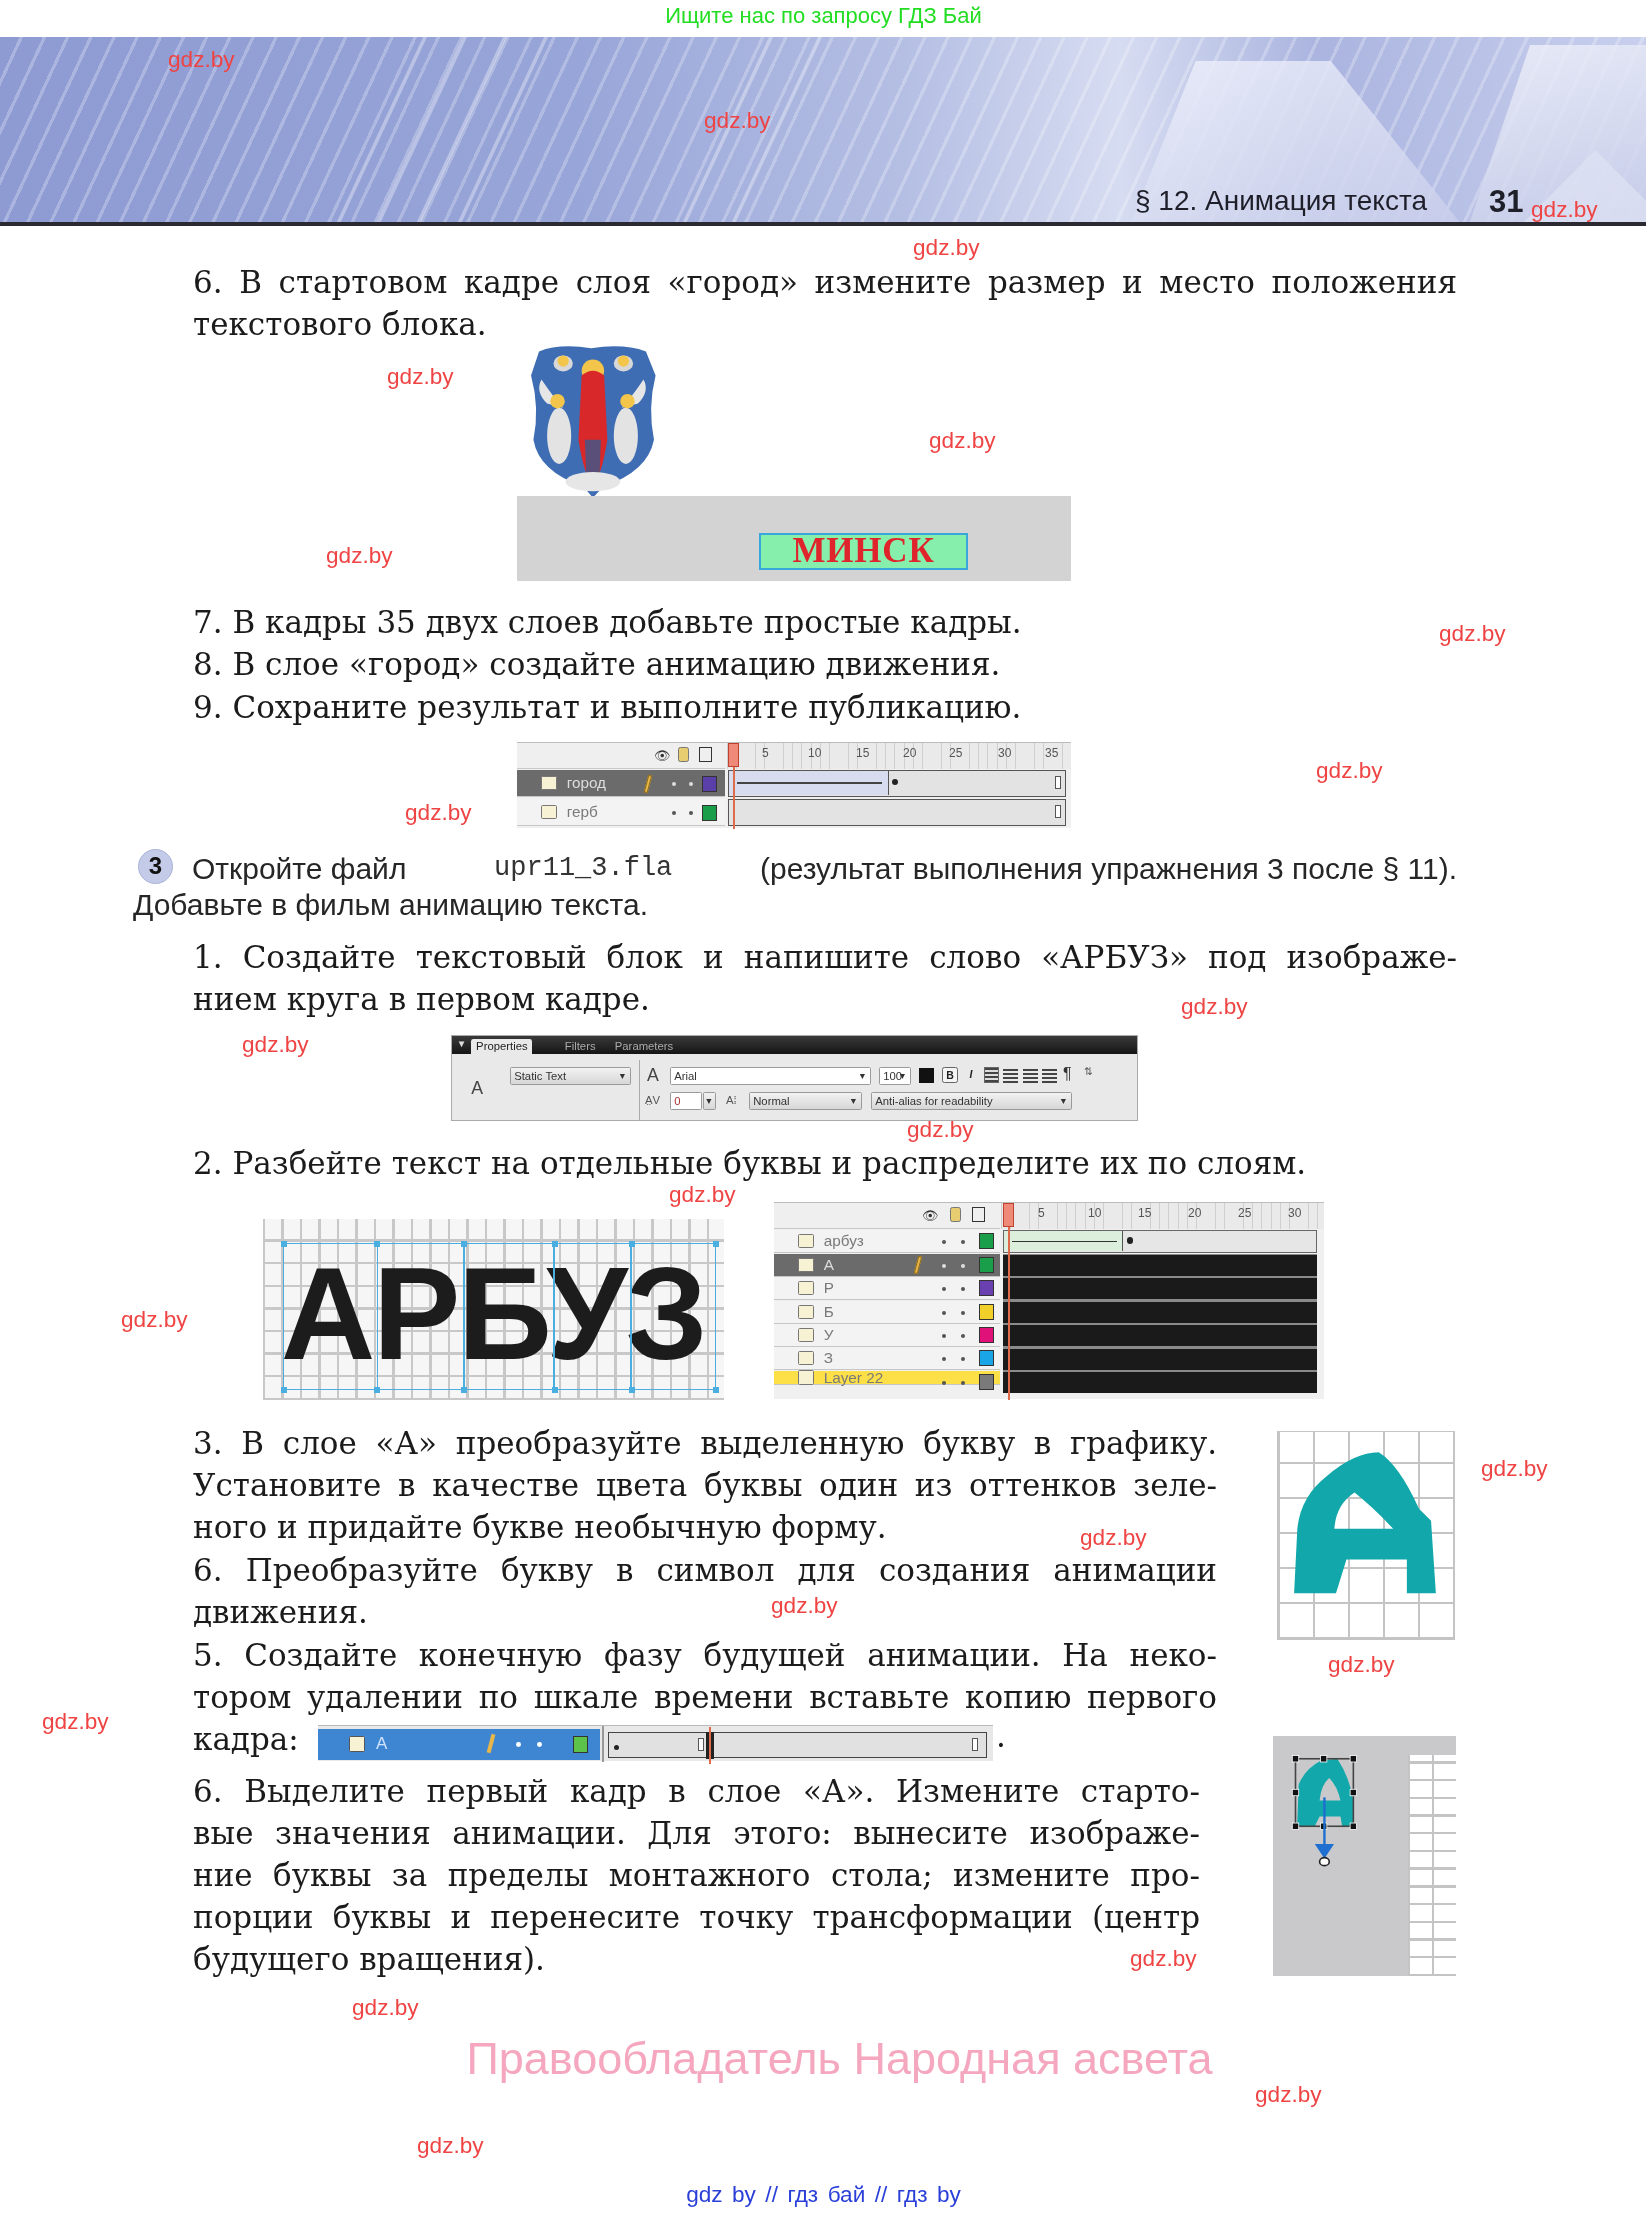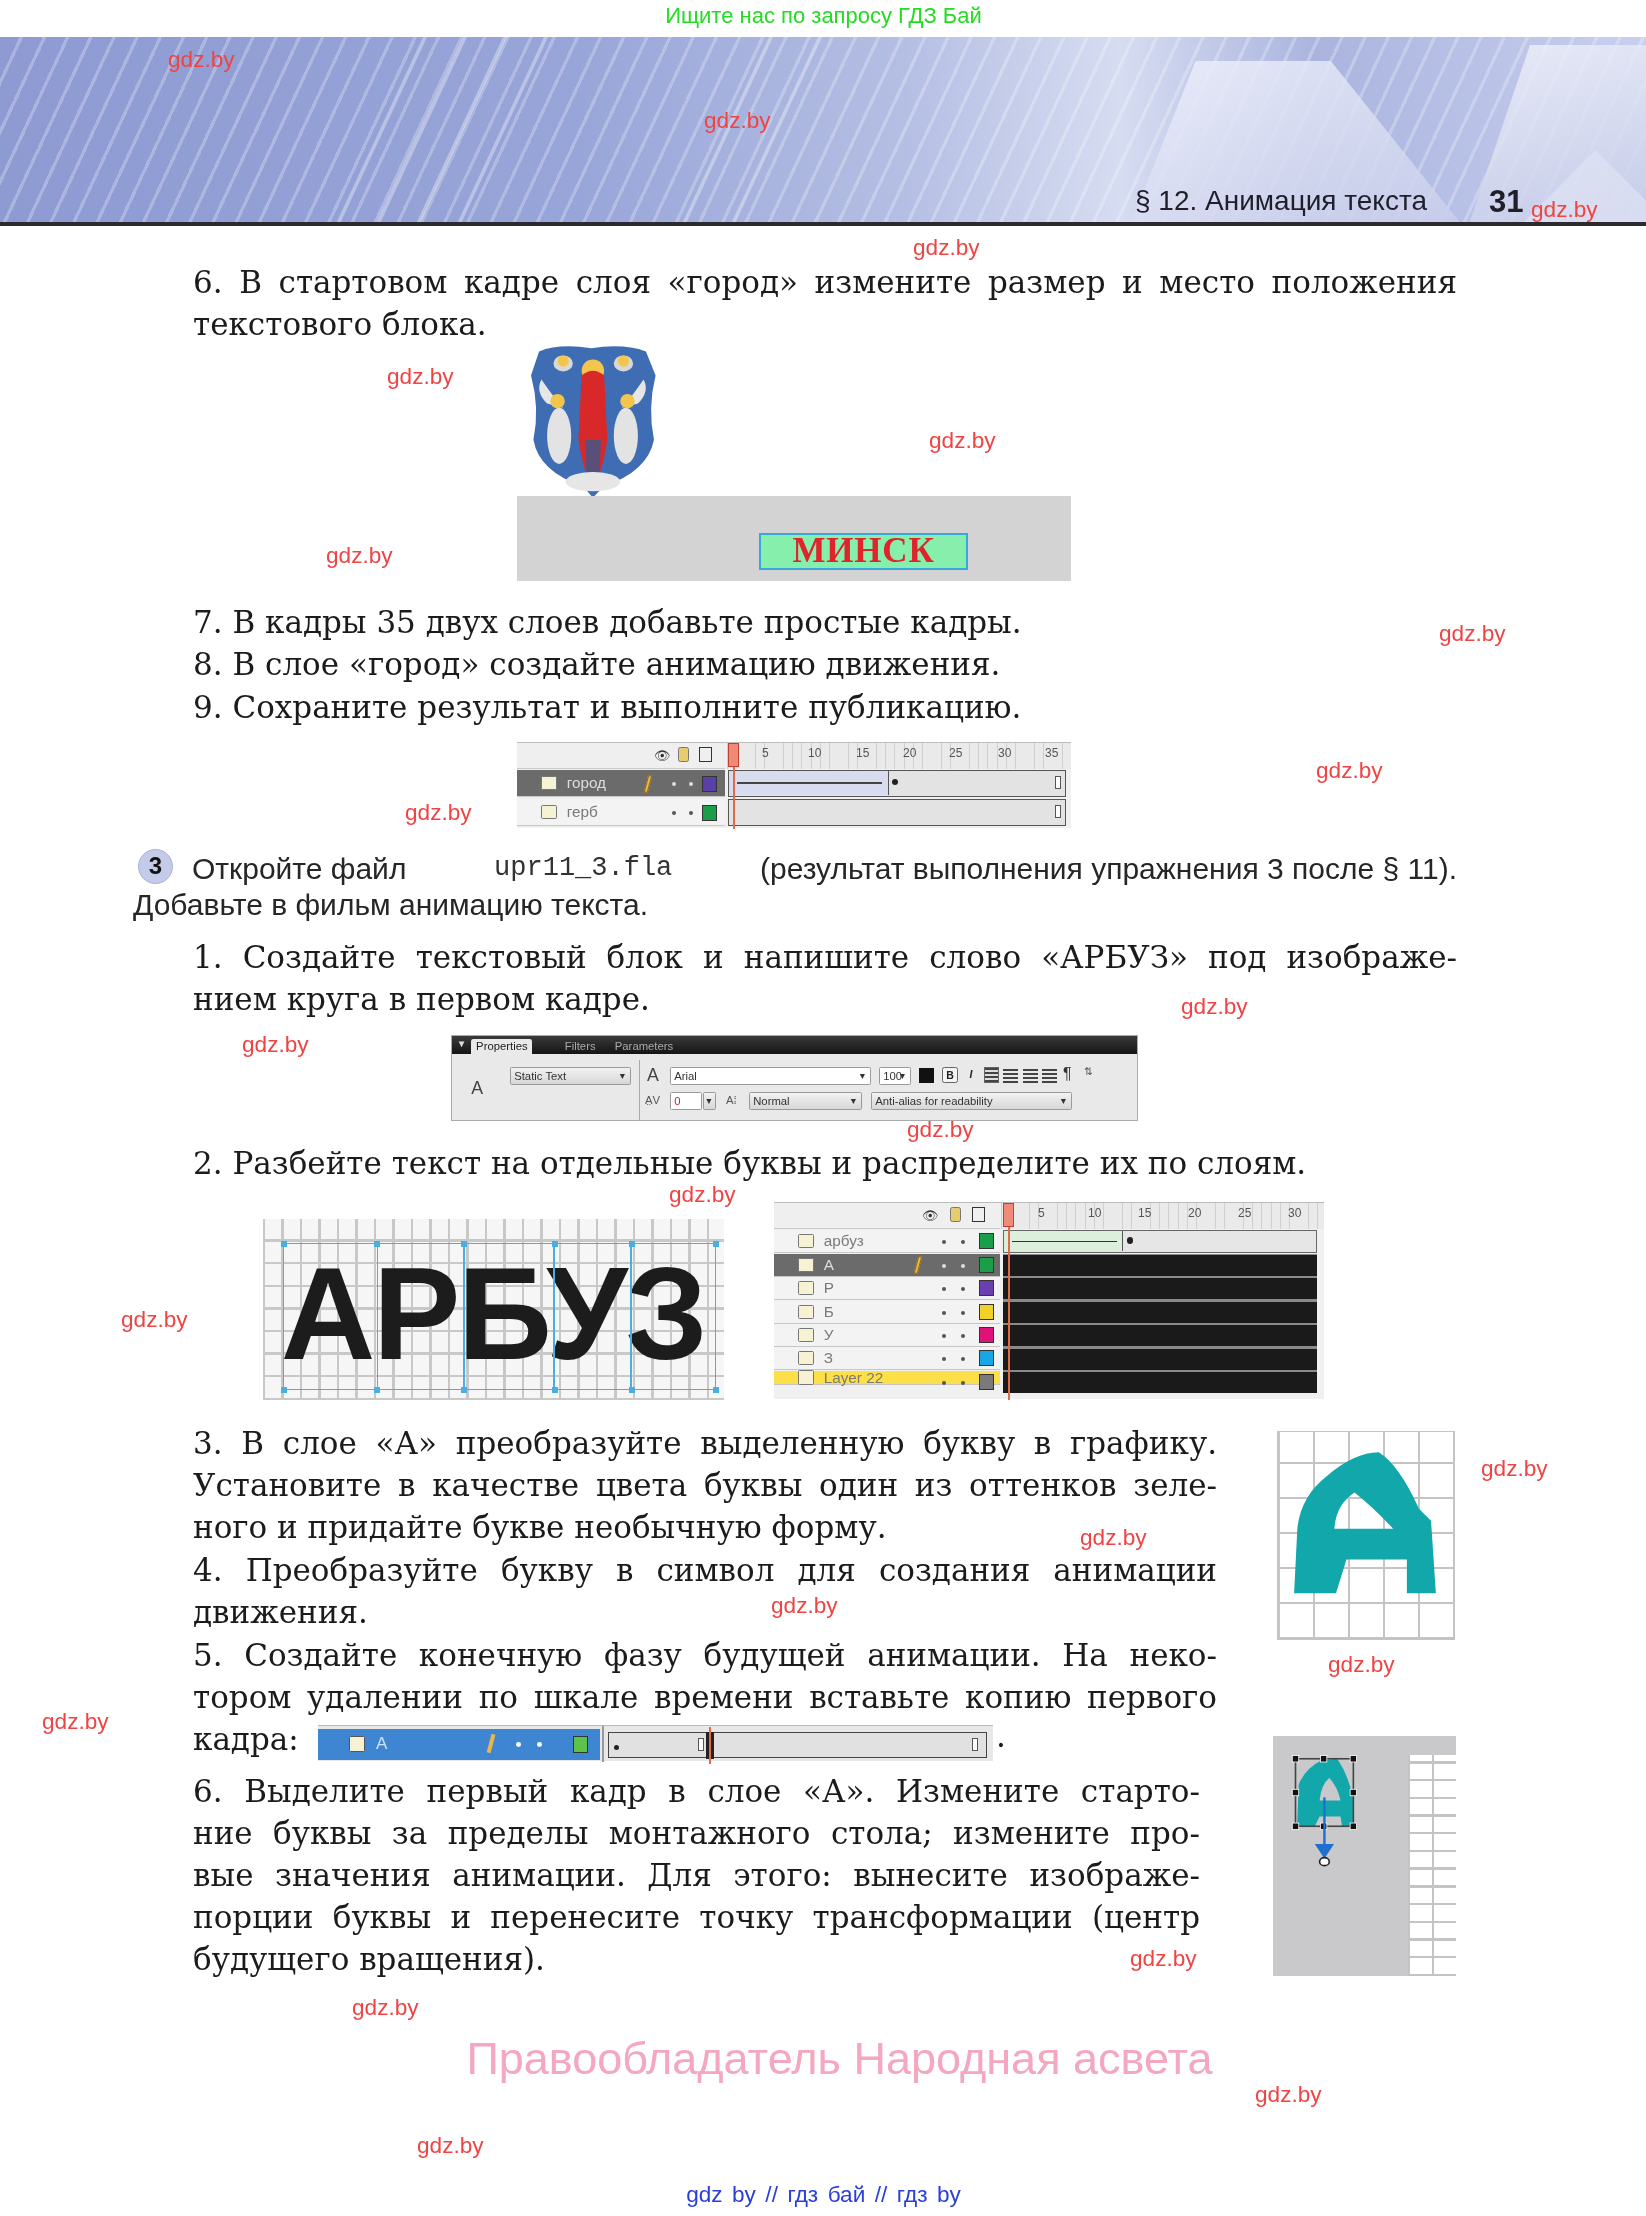--- a/index.html
+++ b/index.html
@@ -356,21 +356,21 @@
   <div class="playhead-top" style="left:229px;top:0"></div>
   <div class="playhead" style="left:234px;top:24px;height:173px"></div>
 </div>
 
 <div class="abs para" style="left:193px;top:1422px;width:1024px">
   <span class="para-line" style="text-align-last:justify">3. В слое «А» преобразуйте выделенную букву в графику.</span>
   <span class="para-line" style="text-align-last:justify">Установите в качестве цвета буквы один из оттенков зеле-</span>
   <span class="para-line">ного и придайте букве необычную форму.</span>
 </div>
 <div class="abs para" style="left:193px;top:1549px;width:1024px">
-  <span class="para-line" style="text-align-last:justify">4. Преобразуйте букву в символ для создания анимации</span>
+  <span class="para-line" style="text-align-last:justify">6. Преобразуйте букву в символ для создания анимации</span>
   <span class="para-line">движения.</span>
 </div>
 <div class="abs wm" style="left:1080px;top:1525px">gdz.by</div>
 <div class="abs wm" style="left:771px;top:1593px">gdz.by</div>
 
 <div class="abs greenA">
   <svg class="abs" style="left:0;top:0" width="178" height="209" viewBox="0 0 221 259">
     <path d="M20 200 L24 120 Q28 80 60 55 Q95 25 125 25 Q150 40 175 95 L190 110 L196 200 L160 200 L160 158 L85 158 L72 200 Z M70 120 L143 120 Q120 95 95 75 Q72 90 70 120 Z" fill="#12a8ab" fill-rule="evenodd"></path>
   </svg>
 </div>
@@ -399,22 +399,22 @@
     <span class="abs" style="left:89px;top:4.8px;width:5.6px;height:13px;border:1.6px solid #555;background:#fff"></span>
     <span class="abs" style="left:97px;top:-1.6px;width:8px;height:27px;background:#222"></span>
     <span class="abs" style="left:100px;top:-6.4px;width:1.6px;height:37px;background:#e06b4b"></span>
     <span class="abs" style="left:363px;top:4.8px;width:5.6px;height:13px;border:1.6px solid #555;background:#fff"></span>
   </div>
 </div>
 <div class="abs para" style="left:996px;top:1715px">.</div>
 
 <div class="abs para" style="left:193px;top:1770px;width:1007px">
   <span class="para-line" style="text-align-last:justify">6. Выделите первый кадр в слое «А». Измените старто-</span>
+  <span class="para-line" style="text-align-last:justify">вые значения анимации. Для этого: вынесите изображе-</span>
   <span class="para-line" style="text-align-last:justify">ние буквы за пределы монтажного стола; измените про-</span>
-  <span class="para-line" style="text-align-last:justify">вые значения анимации. Для этого: вынесите изображе-</span>
   <span class="para-line" style="text-align-last:justify">порции буквы и перенесите точку трансформации (центр</span>
   <span class="para-line">будущего вращения).</span>
 </div>
 <div class="abs wm" style="left:1130px;top:1946px">gdz.by</div>
 
 <div class="abs stageA">
   <div class="grid"></div>
   <svg class="abs" style="left:0;top:0" width="135" height="240" viewBox="0 0 168 298">
     <path d="M30 112 L32 60 Q40 40 60 30 L80 28 Q95 50 100 80 L100 112 L86 112 L84 100 L58 100 L52 112 Z M58 80 L84 80 Q80 62 70 52 Q60 60 58 80 Z" fill="#12a8ab" fill-rule="evenodd"></path>
     <rect x="28" y="28" width="72" height="84" fill="none" stroke="#444" stroke-width="2"></rect>

